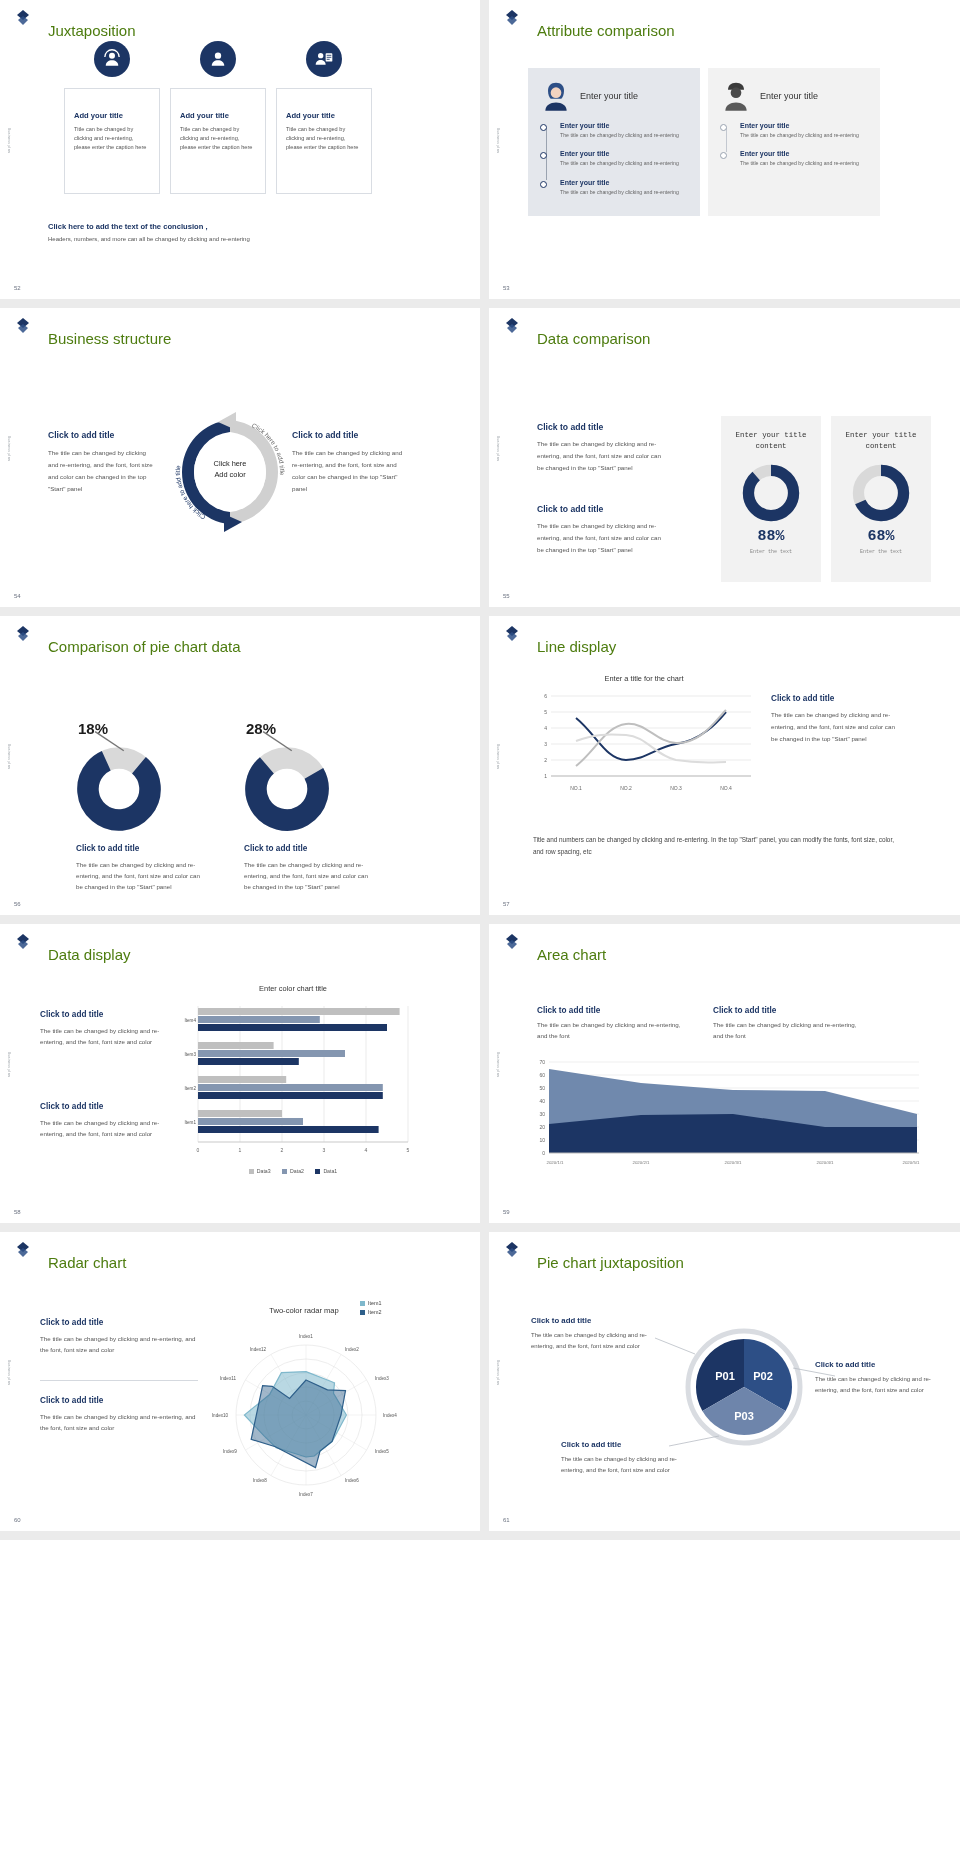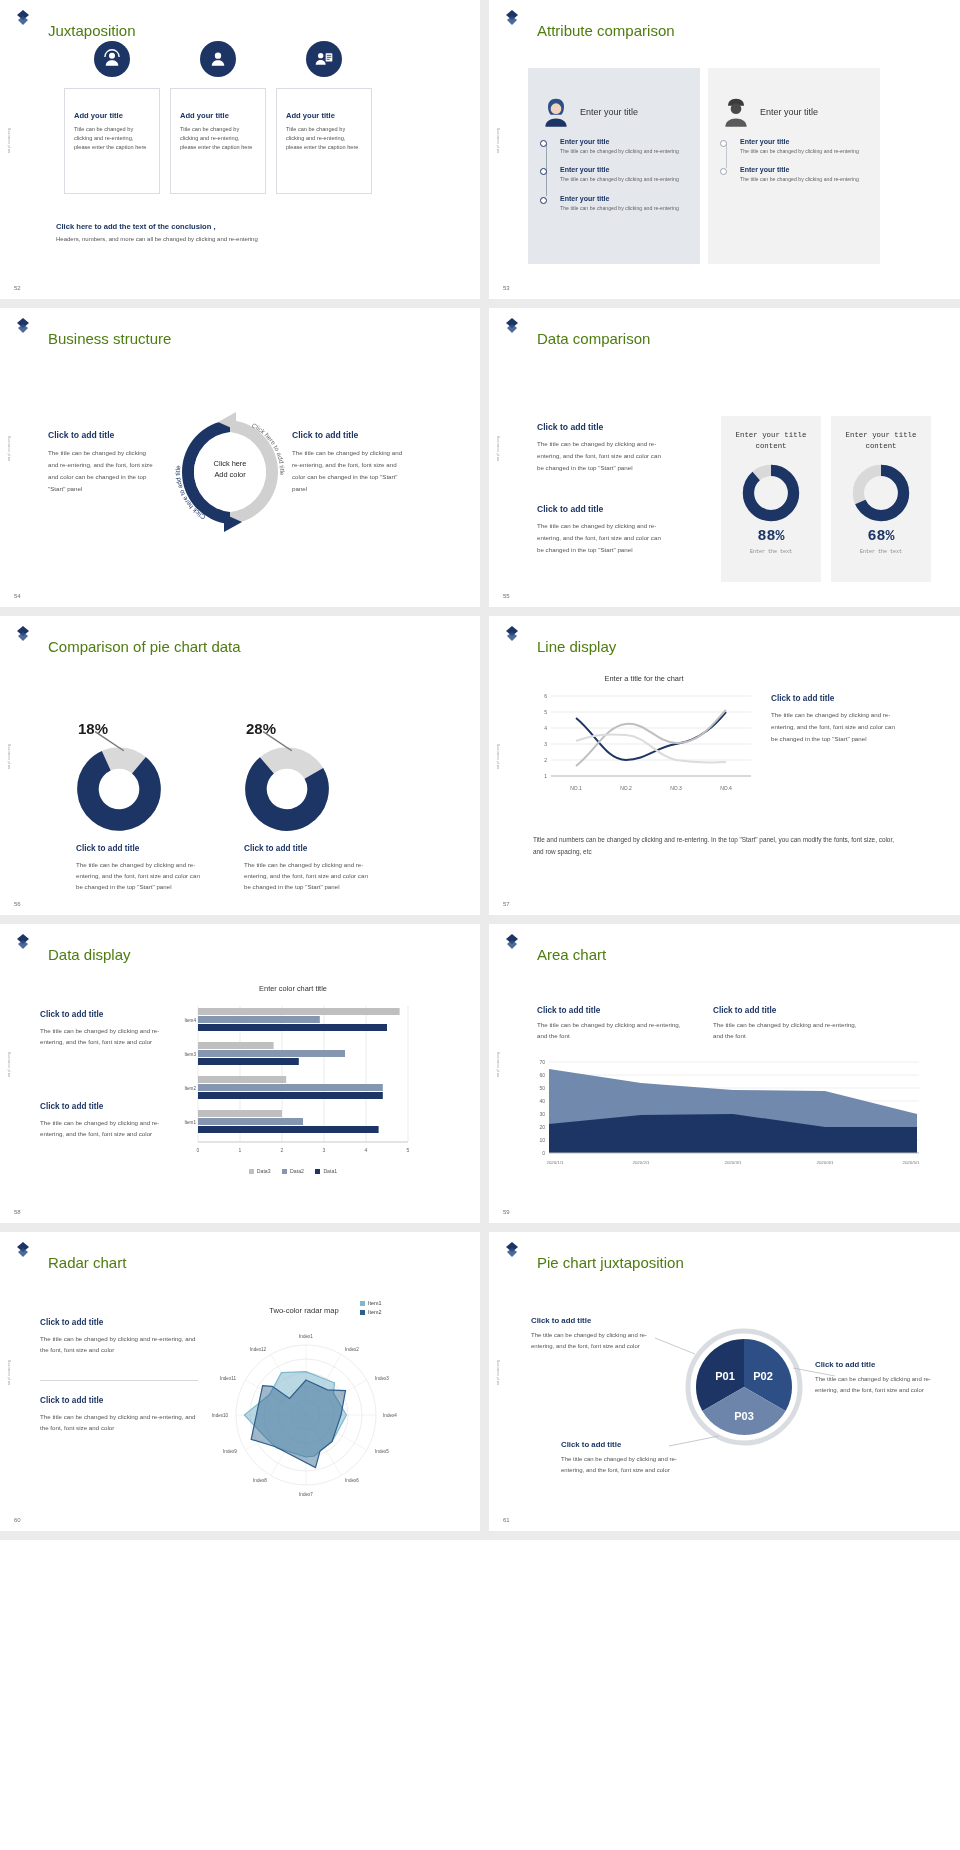--- a/index.html
+++ b/index.html
@@ -53,27 +53,27 @@
     padding: 22px 8px 8px 9px; position: relative;
   }
   .s52-circ {
     position: absolute; left: 50%; transform: translateX(-50%); top: -48px;
     width: 36px; height: 36px; border-radius: 50%; background: #1c3564;
     display: flex; align-items: center; justify-content: center;
     color: #fff; font-size: 17px;
   }
   .s52-h { font-size: 7.6px; font-weight: bold; color: #1c3564; margin-bottom: 5px; }
   .s52-p { font-size: 5.6px; color: #555; line-height: 1.65; }
-  .s52-concl { position: absolute; left: 48px; top: 222px; margin-left: 8px; }
+  .s52-concl { position: absolute; left: 48px; top: 222px; }
   .s52-concl .a { font-size: 7.6px; font-weight: bold; color: #1c3564; }
   .s52-concl .b { font-size: 6px; color: #555; margin-top: 5px; }
 
   
   .s53-wrap { position: absolute; left: 39px; top: 68px; display: flex; gap: 8px; }
-  .s53-panel { width: 172px; height: 196px; background: #e4e7ec; padding: 28px 12px; position: relative; }
+  .s53-panel { width: 172px; height: 148px; background: #e4e7ec; padding: 12px 12px; position: relative; }
   .s53-panel.b { background: #f2f2f2; }
   .s53-head { display: flex; align-items: center; gap: 8px; }
   .s53-av { width: 32px; height: 32px; }
   .s53-et { font-size: 9px; color: #333; }
   .s53-list { margin-top: 10px; padding-left: 20px; position: relative; }
   .s53-line { position: absolute; left: 6px; top: 6px; bottom: 16px; width: 1px; background: #9aa3b0; }
   .s53-item { margin-bottom: 11px; position: relative; }
   .s53-dot { position: absolute; left: -20px; top: 2px; width: 7px; height: 7px; border-radius: 50%; border: 1.4px solid #1c3564; background: #fff; }
   .s53-ih { font-size: 7px; font-weight: bold; color: #1c3564; }
   .s53-ip { font-size: 5.2px; color: #666; line-height: 1.6; margin-top: 2px; }

